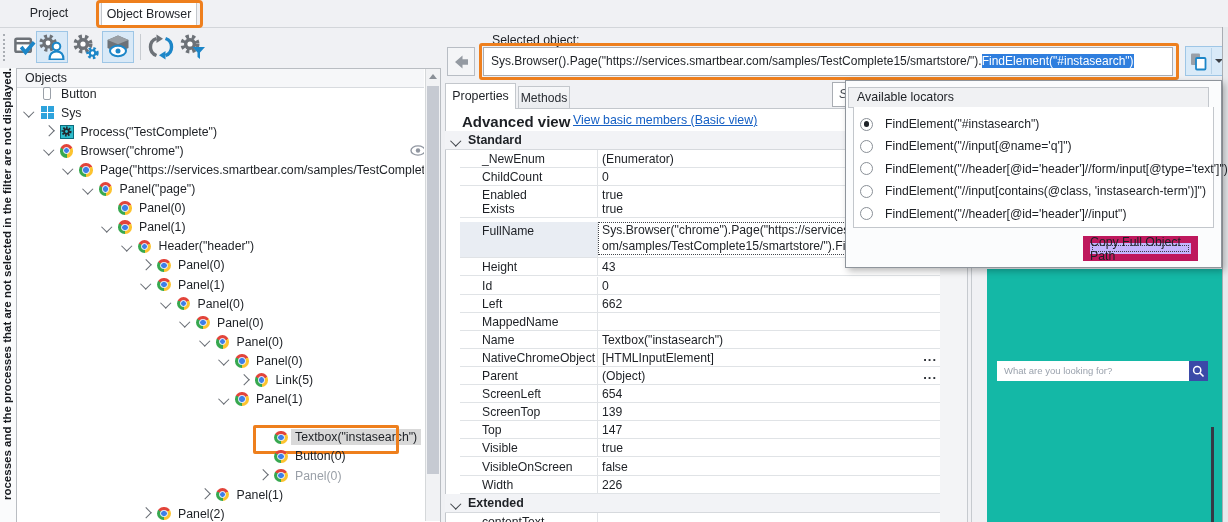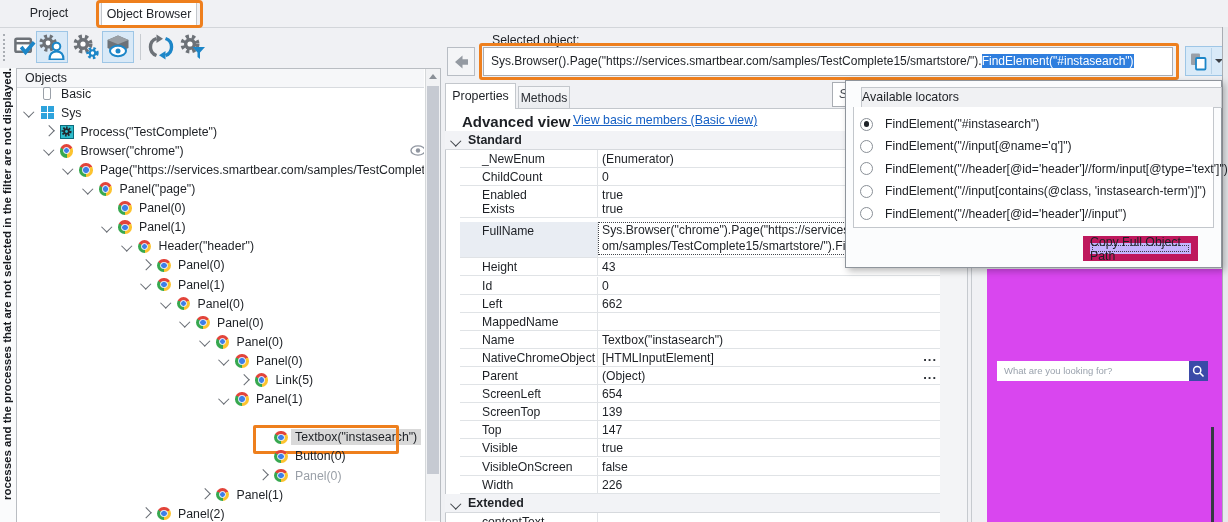--- a/index.html
+++ b/index.html
@@ -90,33 +90,33 @@
          font-size:12.2px;overflow:hidden;white-space:nowrap;}
   .pval{flex:1;padding:2px 18px 0 4px;font-size:12.2px;overflow:hidden;white-space:nowrap;position:relative;box-sizing:border-box;}
   .prow.selrow .pname{background:#e9edf3;}
   .prow.selrow .pval{outline:1px dotted #44484e;outline-offset:-1px;}
   .pval.vclamp{white-space:normal;word-break:break-all;line-height:15.5px;max-height:33px;padding-top:1px;}
   .pell{position:absolute;right:3px;top:0;font-size:13px;font-weight:bold;letter-spacing:1px;color:#2a2e34;cursor:default;}
 
   
   .popup{position:absolute;left:845px;top:80px;width:377px;height:188px;background:#fbfcfd;border:1px solid #8f959c;
          box-shadow:3px 3px 7px rgba(0,0,0,.28);box-sizing:border-box;z-index:30;}
-  .pop-head{position:absolute;left:15px;top:6px;width:361px;height:21px;background:#f0f1f3;border:1px solid #c3c7cc;
-            box-sizing:border-box;font-size:12.4px;line-height:19px;padding-left:0;}
+  .pop-head{position:absolute;left:2px;top:6px;width:361px;height:21px;background:#f0f1f3;border:1px solid #c3c7cc;
+            box-sizing:border-box;font-size:12.4px;line-height:19px;padding-left:8px;}
   .pop-body{position:absolute;left:7px;top:26px;width:361px;height:121px;background:#fff;border:1px solid #c3c7cc;border-top:none;box-sizing:border-box;}
   .lrow{position:absolute;left:14px;height:22px;display:flex;align-items:center;}
   .radio{width:13px;height:13px;border:1px solid #8a9097;border-radius:50%;background:#fff;box-sizing:border-box;flex:0 0 13px;}
   .radio.on::after{content:"";display:block;width:5.5px;height:5.5px;margin:2.7px;border-radius:50%;background:#1f2328;}
   .lrow .ltxt{margin-left:12px;font-size:12.2px;white-space:nowrap;}
   .pop-btn{position:absolute;left:237px;top:155px;width:115px;height:25px;background:#c4b5fd;border:7px solid #be185d;
            box-sizing:border-box;font-size:12.3px;display:flex;align-items:center;justify-content:center;}
   .pop-btn::after{content:"";position:absolute;inset:2px;border:1px dotted #3a3e44;pointer-events:none;}
 
   
-  .preview{position:absolute;left:987px;top:269px;width:235px;bottom:0;background:#d946ef;z-index:4;}
+  .preview{position:absolute;left:987px;top:269px;width:235px;bottom:0;background:#14b8a6;z-index:4;}
   .pv-input{position:absolute;left:10px;top:92px;width:192px;height:20px;background:#fff;font-size:9.5px;color:#9aa2ad;
             line-height:20px;padding-left:7px;box-sizing:border-box;white-space:nowrap;overflow:hidden;}
   .pv-btn{position:absolute;left:202px;top:92px;width:19px;height:20px;background:#3b4aa8;display:flex;align-items:center;justify-content:center;}
   .pv-darkline{position:absolute;left:224px;top:158px;width:2.5px;bottom:0;background:#343944;}
   .splitline{position:absolute;left:971px;top:108px;width:1px;bottom:0;background:#c6cacf;}
   .edge-strip{position:absolute;left:1222px;top:27px;width:6px;bottom:0;background:#e8eaed;border-left:1px solid #a9adb3;box-sizing:border-box;}
 </style>
 </head>
 <body>
 
@@ -187,21 +187,21 @@
     <span class="vtext">rocesses and the processes that are not selected in the filter are not displayed.</span>
   </div>
 
   <div class="tree-panel"></div>
   <div class="tree-header">Objects</div>
   <div class="tree-body" id="tree-body">
       <div class="trow" style="top: 0px;">
         <span class="tico" style="left: 23px;">
           <span class="ic-mobile"></span>
         </span>
-        <span class="tlabel" style="left: 40px;">Basic</span>
+        <span class="tlabel" style="left: 40px;">Button</span>
       </div>
       <div class="trow" style="top: 19.1px;">
         <span class="chev open" style="left: 8px;"></span>
         <span class="tico" style="left: 23px;">
           <span class="ic-win">
             <i></i>
             <i></i>
             <i></i>
             <i></i>
           </span>

